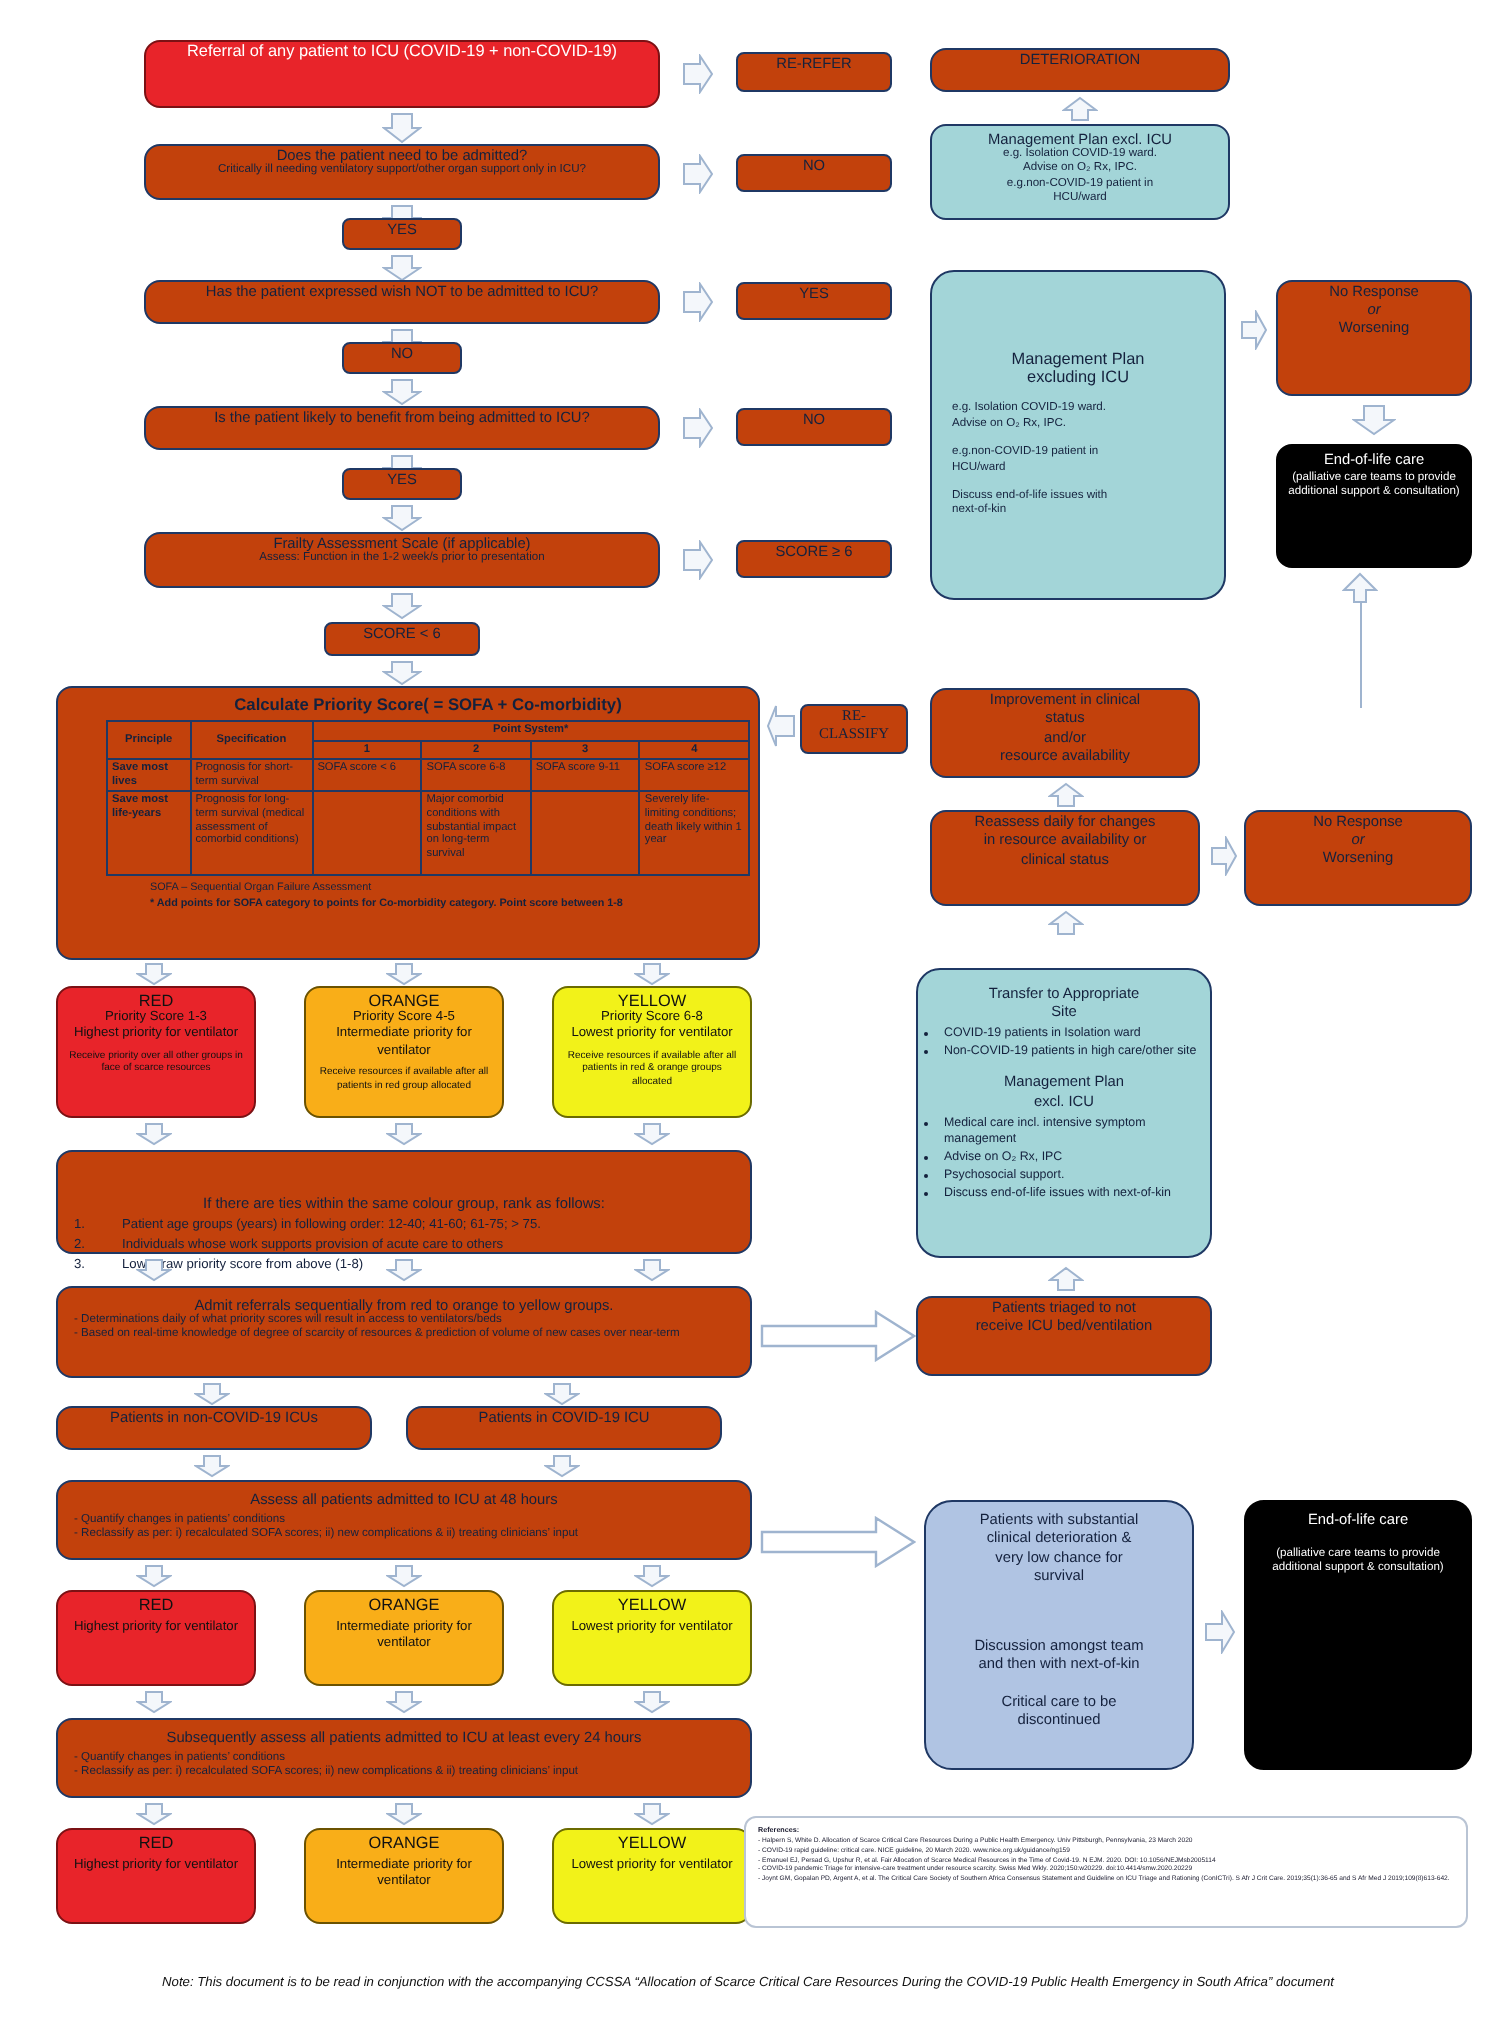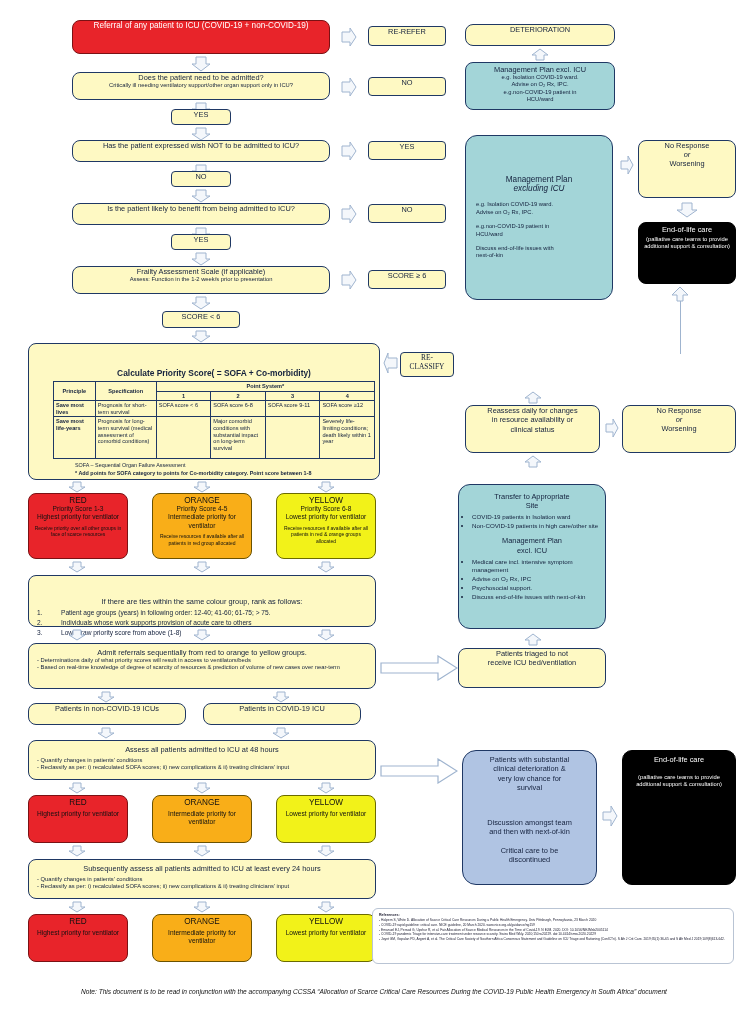--- a/index.html
+++ b/index.html
@@ -11,21 +11,21 @@
     position:relative;
     overflow:hidden;
   }
   .canvas{position:relative;width:748px;height:1018px;}
   .node{position:absolute;box-sizing:border-box;display:flex;flex-direction:column;
         align-items:center;justify-content:flex-start;text-align:center;}
   
   .box{
     border:1.6px solid #1F3864;
     border-radius:8px;
-    background:#fef9c3;
+    background:#c2410c;
     color:#14213d;
   }
   .box.sq{border-radius:4px;}
   .red{background:#E8242A;border:1.6px solid #7b1114;color:#111;}
   .orange{background:#F9AE18;border:1.6px solid #6b5200;color:#111;}
   .yellow{background:#F2F219;border:1.6px solid #6b6b00;color:#111;}
   .teal{background:#A3D5D8;border:1.6px solid #1F3864;color:#14213d;}
   .black{background:#000000;border:1.6px solid #000;color:#fff;}
   .bluegrey{background:#B0C4E3;border:1.6px solid #1F3864;color:#14213d;}
   .t10{font-size:8.2px;}
@@ -218,21 +218,21 @@
   <div class="node box sq" style="left:162px;top:311px;width:78px;height:17px;">
     <div class="t9">SCORE &lt; 6</div>
   </div>
 
   <div class="arrow" style="left:191px;top:330px;">
     <svg width="20" height="13" viewBox="0 0 20 13">
         <path d="M5 1 L15 1 L15 6 L19 6 L10 12 L1 6 L5 6 Z" fill="#f4f7fb" stroke="#9fb4cf" stroke-width="1"></path>
       </svg>
   </div>
 
-  <div class="node box left" style="left:28px;top:343px;width:352px;height:137px;justify-content:flex-end;padding-left:20px;">
+  <div class="node box left" style="left:28px;top:343px;width:352px;height:137px;justify-content:flex-start;padding-left:20px;">
     <div class="tbl-title" style="width:100%;">
       <span class="bold">Calculate Priority Score</span><span class="bold">( = SOFA + Co-morbidity)</span>
     </div>
     <div class="tblwrap">
       <table class="pscore">
         <tbody>
             <tr>
           <th rowspan="2" class="ctr" style="width:13%;vertical-align:middle;">Principle</th>
           <th rowspan="2" class="ctr" style="width:19%;vertical-align:middle;">Specification</th>
           <th colspan="4" class="ctr">Point System*</th>
@@ -497,21 +497,21 @@
   <div class="node teal" style="left:465px;top:62px;width:150px;height:48px;border-radius:8px;padding:2px 4px;">
     <div class="t9">Management Plan excl. ICU</div>
     <div class="t7 lh">e.g. Isolation COVID-19 ward.</div>
     <div class="t7 lh">Advise on O₂ Rx, IPC.</div>
     <div class="t7 lh">e.g.non-COVID-19 patient in</div>
     <div class="t7 lh">HCU/ward</div>
   </div>
 
   <div class="node teal left" style="left:465px;top:135px;width:148px;height:165px;border-radius:12px;padding:6px 10px;justify-content:center;align-items:center;">
     <div class="t10" style="text-align:center;">Management Plan</div>
-    <div class="t10" style="text-align:center;margin-bottom:8px;font-style:italic;">excluding ICU</div>
+    <div class="t10" style="text-align:center;margin-bottom:8px;">excluding ICU</div>
     <div class="t7 lh" style="width:100%;text-align:left;">e.g. Isolation COVID-19 ward.</div>
     <div class="t7 lh" style="width:100%;text-align:left;margin-bottom:7px;"> Advise on O₂ Rx, IPC.</div>
     <div class="t7 lh" style="width:100%;text-align:left;">e.g.non-COVID-19 patient in</div>
     <div class="t7 lh" style="width:100%;text-align:left;margin-bottom:7px;">HCU/ward</div>
     <div class="t7 lh" style="width:100%;text-align:left;">Discuss end-of-life issues with</div>
     <div class="t7 lh" style="width:100%;text-align:left;">next-of-kin</div>
   </div>
 
   <div class="arrow" style="left:618px;top:155px;">
     <svg width="16" height="20" viewBox="0 0 16 20">
@@ -537,20 +537,26 @@
   </div>
 
   <div class="line" style="left:680px;top:300px;width:1.2px;height:50px;"></div>
   <div class="arrow" style="left:671px;top:286px;">
     <svg width="18" height="16" viewBox="0 0 18 16">
         <path d="M9 1 L17 9 L12 9 L12 15 L6 15 L6 9 L1 9 Z" fill="#f4f7fb" stroke="#9fb4cf" stroke-width="1"></path>
       </svg>
   </div>
   <div class="line" style="left:680px;top:336px;width:1.2px;height:18px;"></div>
 
+  <div class="node box" style="left:465px;top:344px;width:135px;height:45px;">
+    <div class="t9 lh">Improvement in clinical</div>
+    <div class="t9 lh">status</div>
+    <div class="t9 lh">and/or</div>
+    <div class="t9 lh">resource availability</div>
+  </div>
 
   <div class="arrow" style="left:524px;top:391px;">
     <svg width="18" height="13" viewBox="0 0 18 13">
         <path d="M9 1 L17 7 L13 7 L13 12 L5 12 L5 7 L1 7 Z" fill="#f4f7fb" stroke="#9fb4cf" stroke-width="1"></path>
       </svg>
   </div>
 
   <div class="node box" style="left:465px;top:405px;width:135px;height:48px;">
     <div class="t9 lh">Reassess daily for changes</div>
     <div class="t9 lh">in resource availability or</div>

